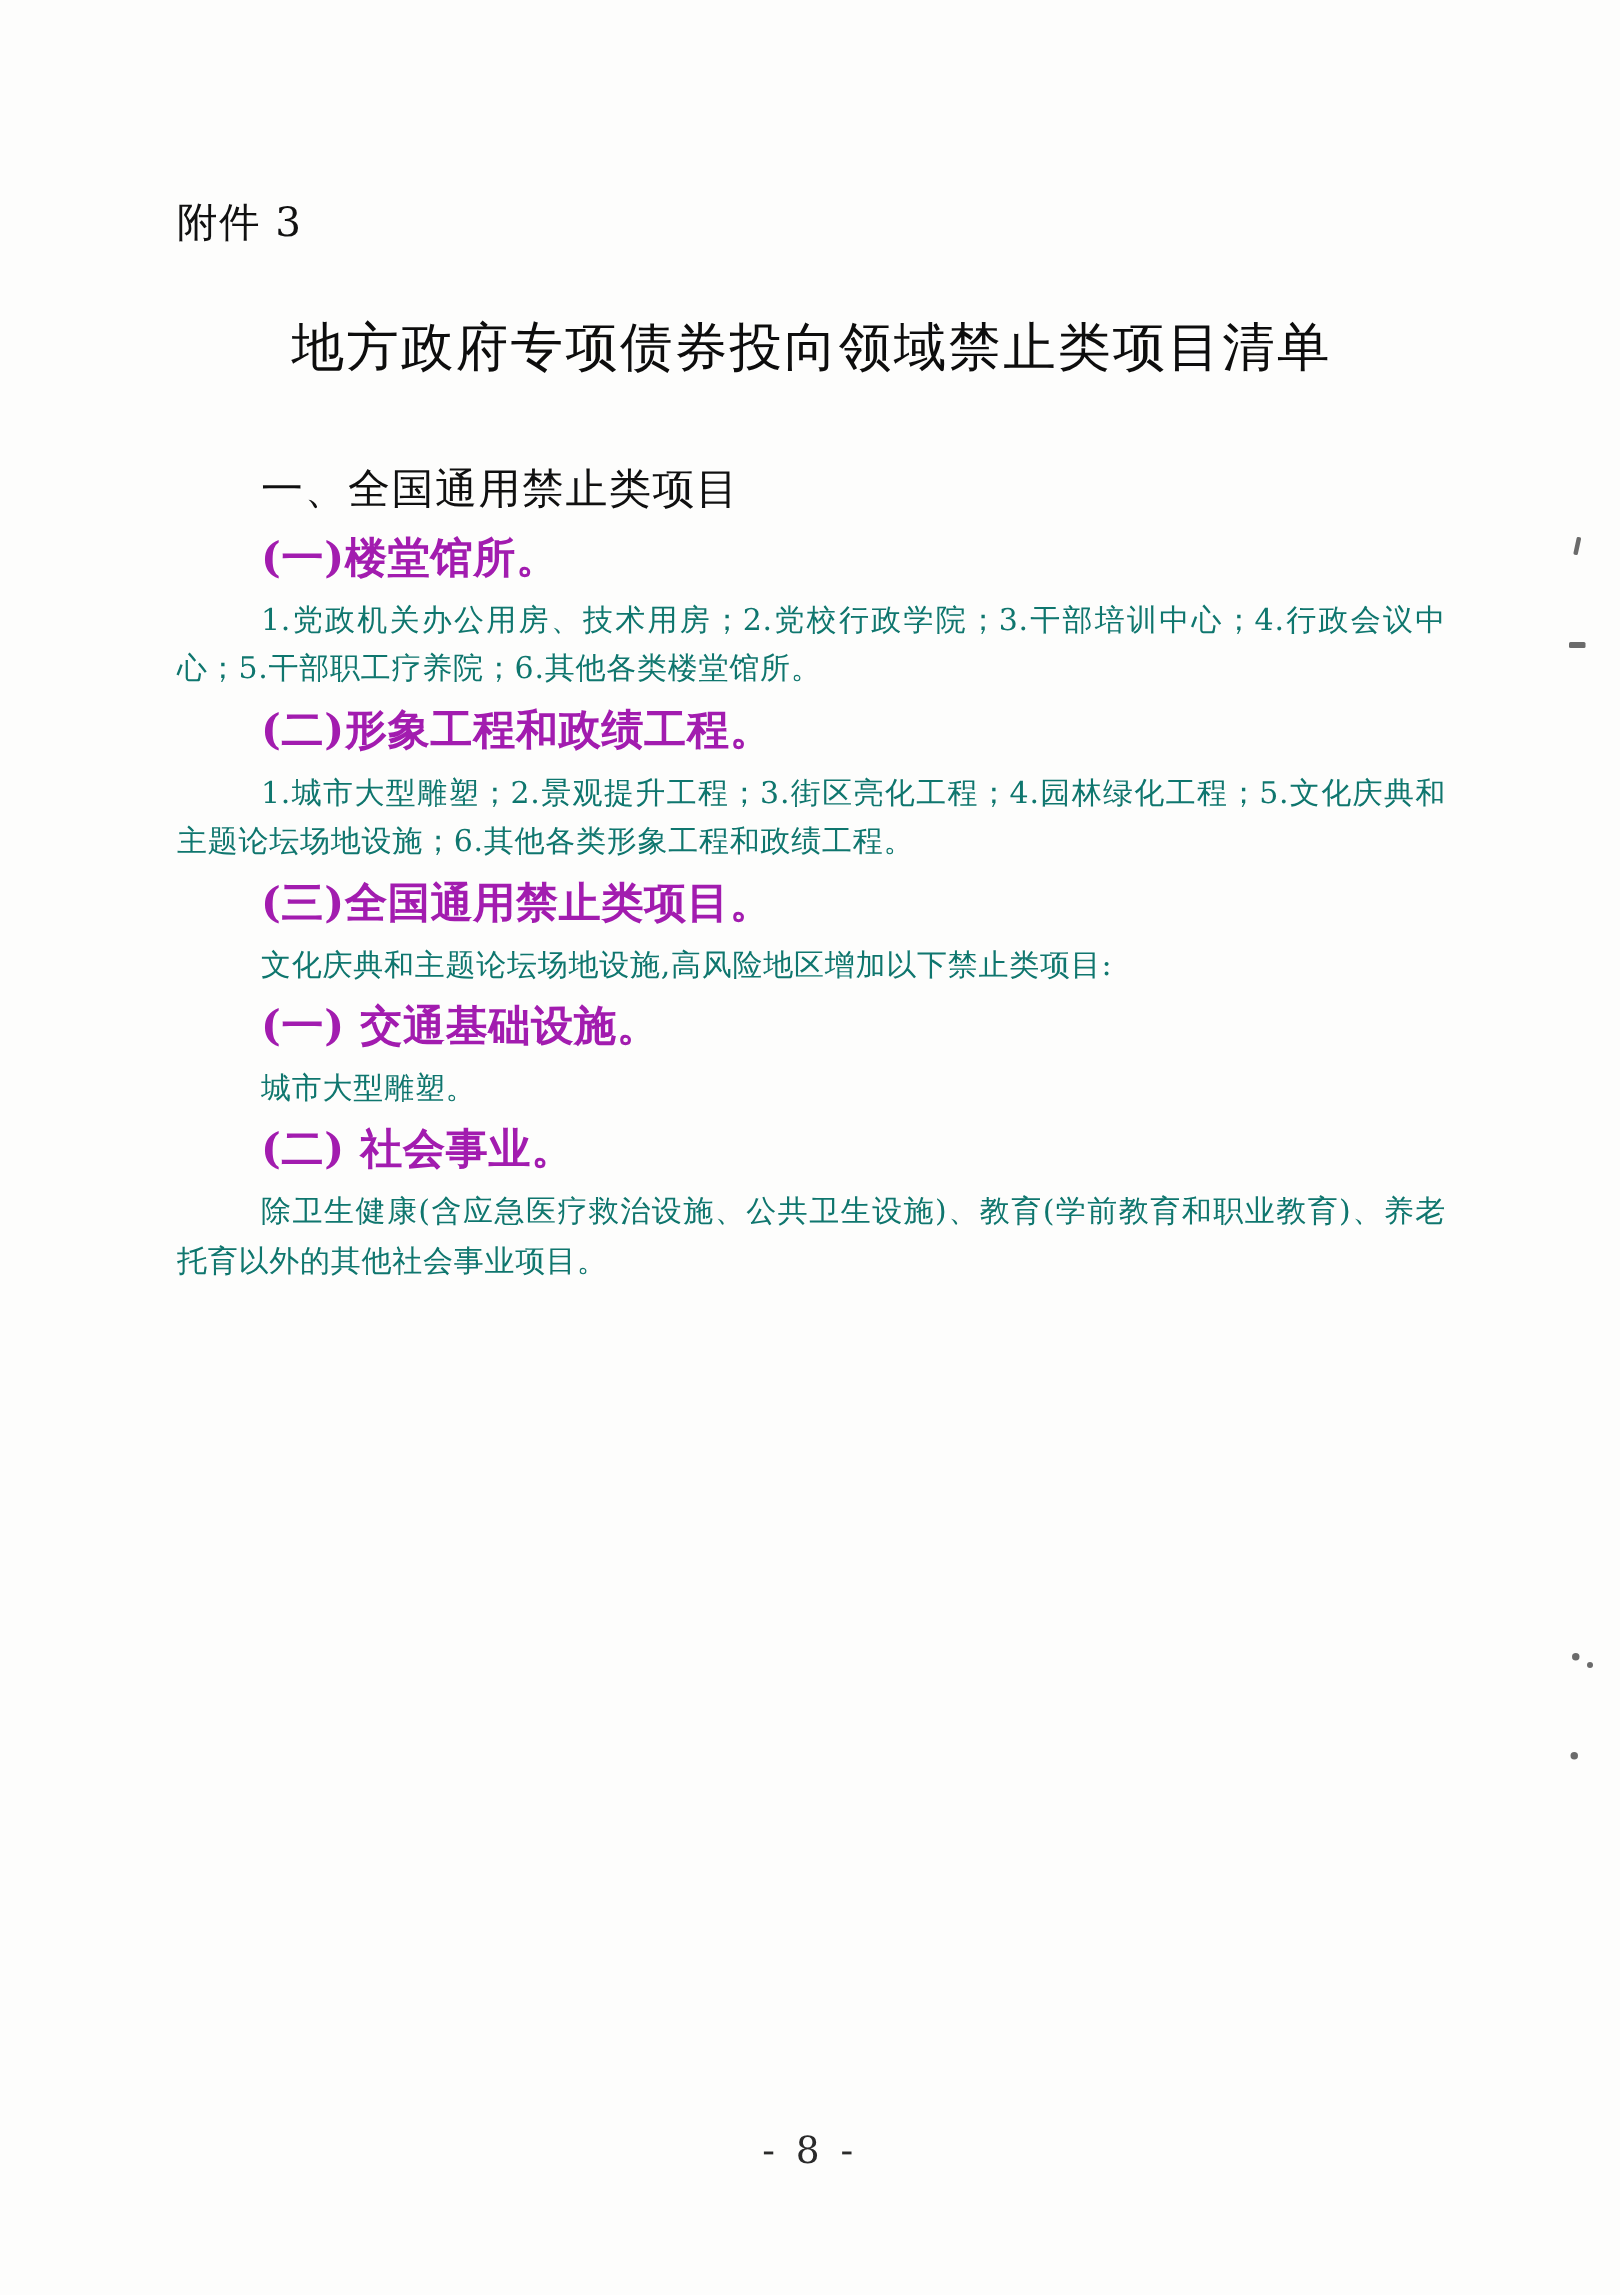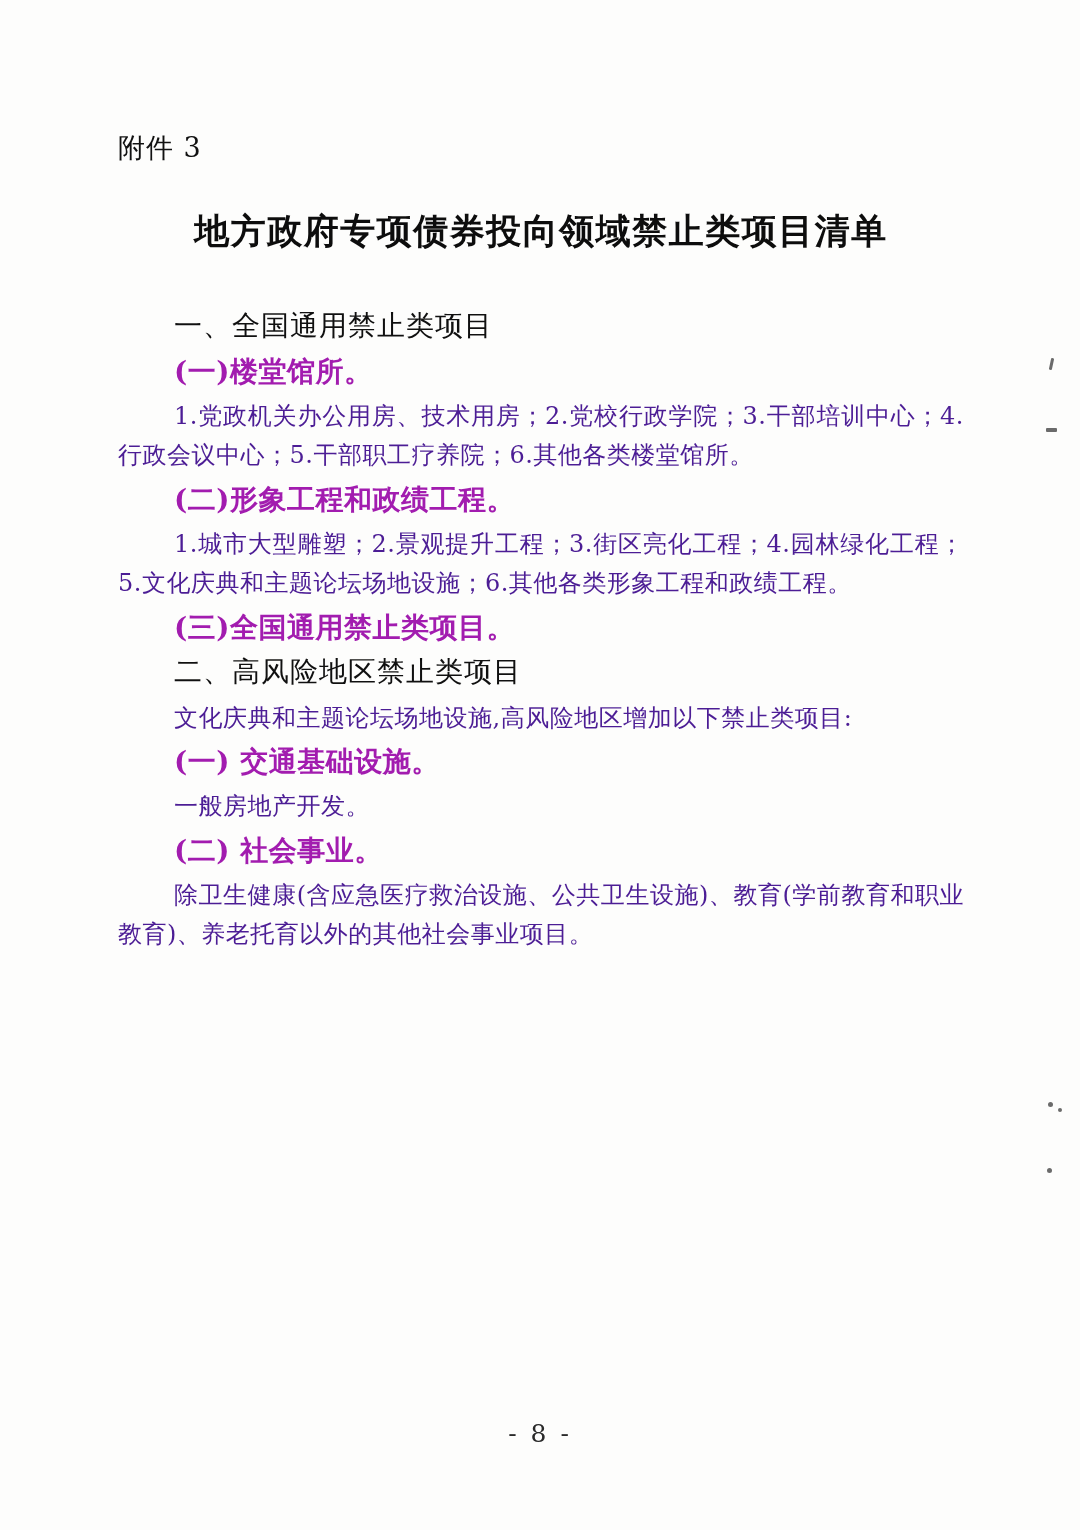--- a/index.html
+++ b/index.html
@@ -28,42 +28,42 @@
   }
   .attachment-label {
     font-size: 27px;
     letter-spacing: 1px;
     margin: 0 0 42px 0;
     font-weight: 400;
     color: #111;
   }
   .doc-title {
     font-size: 35px;
-    font-weight: 700;
+    font-weight: 400;
     text-align: center;
     letter-spacing: 1.5px;
     margin: 0 0 52px 0;
     color: #0d0d0d;
   }
   .section-heading {
     font-size: 28px;
     font-weight: 400;
     margin: 0 0 8px 0;
     text-indent: 56px;
     letter-spacing: 1px;
     color: #101010;
   }
   .para {
-    font-size: 24px;
+    font-size: 20px;
     line-height: 1.62;
     margin: 0 0 6px 0;
     text-indent: 56px;
     letter-spacing: 0.5px;
     text-align: justify;
-    color: #4c1d95;
+    color: #0f766e;
   }
   .sub-heading {
     font-size: 28px;
     font-weight: 600;
     margin: 0 0 6px 0;
     text-indent: 56px;
     letter-spacing: 0.5px;
     color: #a21caf;
   }
   .footer {
@@ -113,24 +113,23 @@
 
     <h1 class="doc-title">地方政府专项债券投向领域禁止类项目清单</h1>
 
     <h2 class="section-heading">一、全国通用禁止类项目</h2>
     <p class="sub-heading">(一)楼堂馆所。</p>
     <p class="para">1.党政机关办公用房、技术用房；2.党校行政学院；3.干部培训中心；4.行政会议中心；5.干部职工疗养院；6.其他各类楼堂馆所。</p>
     <p class="sub-heading">(二)形象工程和政绩工程。</p>
     <p class="para">1.城市大型雕塑；2.景观提升工程；3.街区亮化工程；4.园林绿化工程；5.文化庆典和主题论坛场地设施；6.其他各类形象工程和政绩工程。</p>
     <p class="sub-heading">(三)全国通用禁止类项目。</p>
 
-    <h2 class="section-heading">二、高风险地区禁止类项目</h2>
     <p class="para">文化庆典和主题论坛场地设施,高风险地区增加以下禁止类项目:</p>
     <p class="sub-heading">(一) 交通基础设施。</p>
-    <p class="para">一般房地产开发。</p>
+    <p class="para">城市大型雕塑。</p>
     <p class="sub-heading">(二) 社会事业。</p>
     <p class="para">除卫生健康(含应急医疗救治设施、公共卫生设施)、教育(学前教育和职业教育)、养老托育以外的其他社会事业项目。</p>
 
   </div>
 
   <div class="footer">- 8 -</div>
 
 </div>
 
 </body></html>

